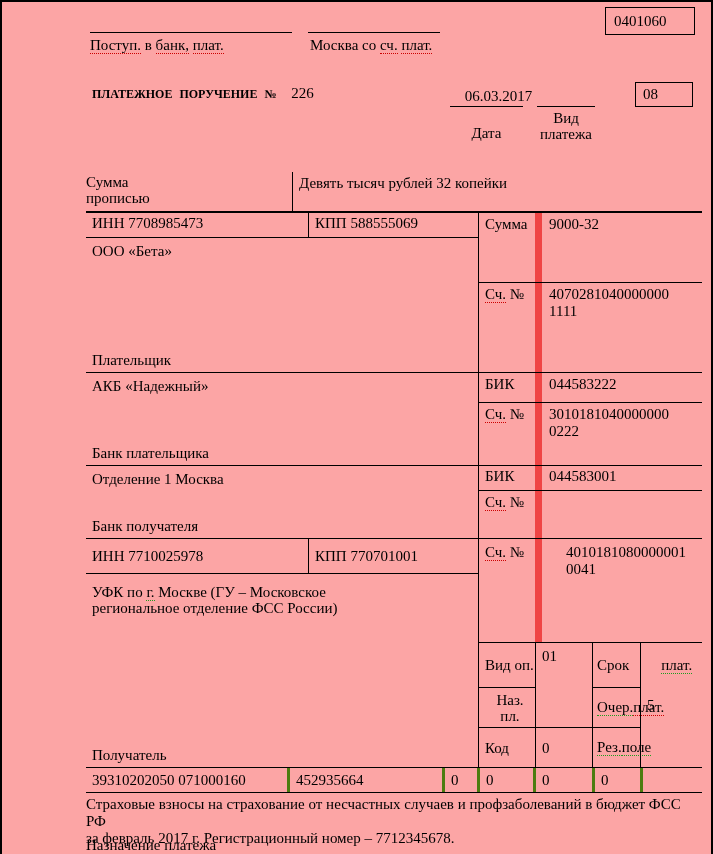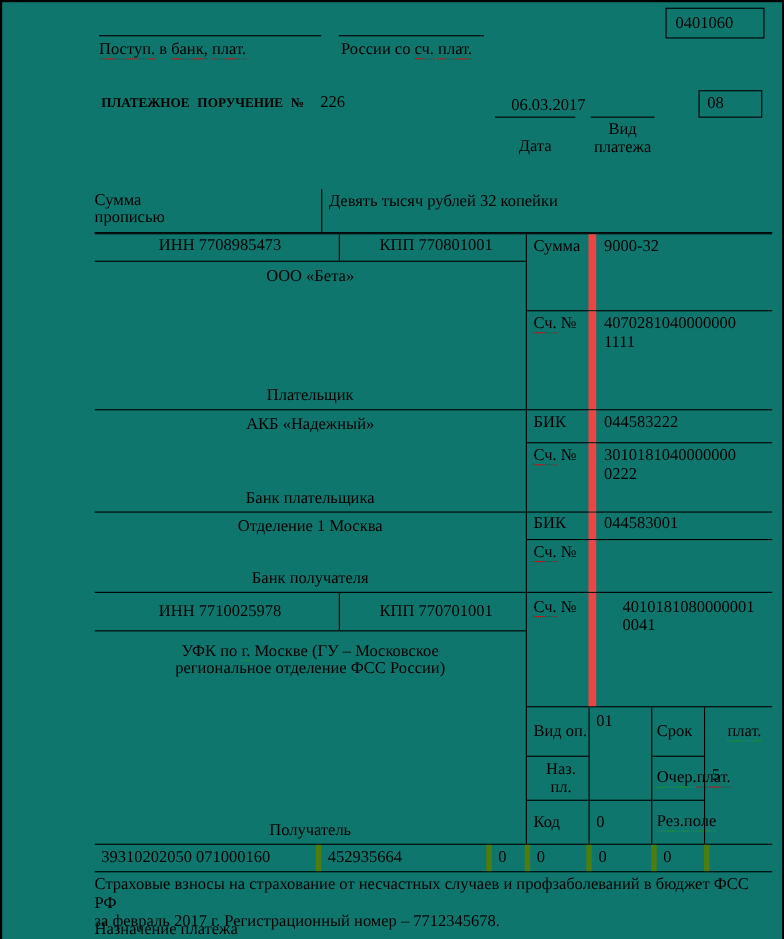--- a/index.html
+++ b/index.html
@@ -1,18 +1,18 @@
 <!DOCTYPE html>
 <html><head>
 <meta charset="utf-8">
 <style>
   * { margin:0; padding:0; box-sizing:border-box; }
   html,body { background:#888; }
   .page {
-    position:relative; width:713px; height:854px; background:#0f766e;
+    position:relative; width:713px; height:854px; background:#fca5a5;
     font-family:"Liberation Serif","DejaVu Serif",serif;
     font-size:15px; color:#000; overflow:hidden; margin:0 auto;
   }
   .frame { position:absolute; left:0; top:0; width:713px; height:854px;
     border:2px solid #000; border-bottom:none; pointer-events:none; }
   .abs { position:absolute; }
   .box { border:1px solid #000; }
   .uline { border-top:1px solid #000; height:0; }
   .pre { white-space:pre-line; }
   .ctr { text-align:center; }
@@ -22,21 +22,21 @@
 
   
   .sumrow { left:86px; top:172px; width:616px; height:40px; display:flex;
     border-bottom:1px solid #000; }
   .sumrow .lbl { width:206px; padding-top:2px; line-height:16px; }
   .sumrow .val { flex:1; border-left:1px solid #000; padding:3px 0 0 6px; }
 
   
   .tbl { left:86px; top:212px; width:616px; border-top:1px solid #000; }
   .trow { display:flex; border-bottom:1px solid #000; }
-  .lcol { width:392px; display:flex; flex-direction:column;text-align:center; }
+  .lcol { width:392px; display:flex; flex-direction:column; }
   .rcol { width:224px; border-left:1px solid #000; display:flex; flex-direction:column; }
   .innrow { display:flex; border-bottom:1px solid #000; }
   .innrow .inn { width:222px; padding:0 0 0 6px; }
   .innrow .kpp { flex:1; border-left:1px solid #000; padding-left:6px; }
   .namecell { flex:1; display:flex; flex-direction:column;
     justify-content:space-between; padding:5px 6px 4px 6px; line-height:16px; }
   .fldrow { display:flex; }
   .fldrow .fl { width:56px; padding:3px 0 0 6px; line-height:16px; }
   .fldrow .fv { flex:1; border-left:7px solid #ef4444; padding:3px 0 0 7px; line-height:17px; }
   .bb { border-bottom:1px solid #000; }
@@ -46,40 +46,40 @@
   .gl1 { width:56px; display:flex; flex-direction:column; }
   .gv1 { width:57px; border-left:1px solid #000; display:flex; flex-direction:column; }
   .gl2 { width:48px; border-left:1px solid #000; display:flex; flex-direction:column; }
   .gv2 { width:62px; border-left:1px solid #000; display:flex; align-items:center;
     padding-left:6px; }
   .gcell { display:flex; align-items:center; padding-left:6px; line-height:16px;text-align:center; }
 
   
   .brow { display:flex; height:25px; border-bottom:1px solid #000; }
   .brow > div { padding-left:6px; display:flex; align-items:center; }
-  .brow .bl { border-left:5px solid #4d7c0f; }
+  .brow .bl { border-left:3px solid #4d7c0f; }
 
   .purpose { left:86px; top:796px; width:616px; line-height:17px; }
   .caption-bottom { left:86px; top:837px; }
 </style>
 </head>
 <body>
 
 <div class="page">
   <div class="frame"></div>
 
   <div class="abs box" style="left:605px; top:7px; width:90px; height:28px; line-height:26px; padding-left:8px;">
     <span>0401060</span>
   </div>
 
   <div class="abs uline" style="left:90px; top:32px; width:202px;"></div>
   <div class="abs" style="left:90px; top:37px;"><span class="sq-r">Поступ.</span><span> в </span><span class="sq-r">банк,</span><span> </span><span class="sq-r">плат.</span></div>
 
   <div class="abs uline" style="left:308px; top:32px; width:132px;"></div>
-  <div class="abs" style="left:310px; top:37px;"><span>России со </span><span class="sq-r">сч.</span><span> </span><span class="sq-r">плат.</span></div>
+  <div class="abs" style="left:310px; top:37px;"><span>Москва со </span><span class="sq-r">сч.</span><span> </span><span class="sq-r">плат.</span></div>
 
   <div class="abs" style="left:92px; top:85px;">
     <span class="b" style="font-size:12px; word-spacing:4px;">ПЛАТЕЖНОЕ ПОРУЧЕНИЕ №</span>
     <span style="margin-left:11px;">226</span>
   </div>
 
   <div class="abs ctr" style="left:450px; top:88px; width:73px;margin-left:12px;">06.03.2017</div>
   <div class="abs uline" style="left:450px; top:106px; width:73px;"></div>
   <div class="abs uline" style="left:537px; top:106px; width:58px;"></div>
 
@@ -96,21 +96,21 @@
 прописью</div>
     <div class="val">Девять тысяч рублей 32 копейки</div>
   </div>
 
   <div class="abs tbl">
 
     <div class="trow" style="height:160px;">
       <div class="lcol">
         <div class="innrow" style="height:25px;">
           <div class="inn" style="padding-top:2px;">ИНН 7708985473</div>
-          <div class="kpp" style="padding-top:2px;">КПП 770801001</div>
+          <div class="kpp" style="padding-top:2px;">КПП 588555069</div>
         </div>
         <div class="namecell">
           <div>ООО «Бета»</div>
           <div>Плательщик</div>
         </div>
       </div>
       <div class="rcol">
         <div class="fldrow bb" style="height:70px;">
           <div class="fl">Сумма</div>
           <div class="fv">9000-32</div>

